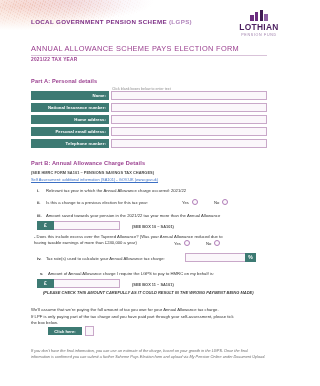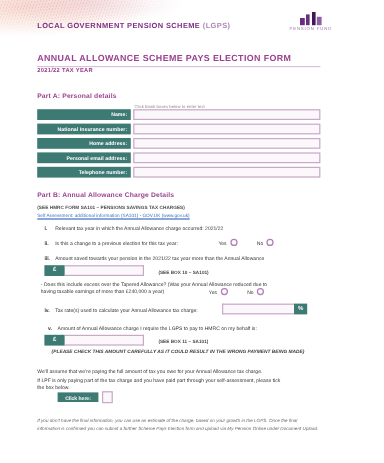--- a/index.html
+++ b/index.html
@@ -42,21 +42,21 @@
   .logo .bars i:nth-child(1){height:6px;}
   .logo .bars i:nth-child(2){height:9px;}
   .logo .bars i:nth-child(3){height:11px;background:#3f1a52;}
   .logo .bars i:nth-child(4){height:7.5px;background:#8d5fa3;}
   .logo .name{font-size:8.4px;font-weight:bold;letter-spacing:.3px;color:#4a1d5e;margin-top:1px;}
   .logo .sub{font-size:3.6px;letter-spacing:.7px;color:#9b7aa8;margin-top:.5px;}
 
   
   .title{
     position:absolute;left:31px;top:44px;
-    font-size:7.4px;font-weight:bold;letter-spacing:.32px;color:#9a3f8f;white-space:nowrap;
+    font-size:7.4px;font-weight:normal;letter-spacing:.32px;color:#9a3f8f;white-space:nowrap;
   }
   .rule{position:absolute;left:31px;top:54.5px;width:236px;height:.6px;background:#d9c3d9;}
   .taxyear{position:absolute;left:31px;top:57px;font-size:4.8px;font-weight:bold;letter-spacing:.25px;color:#9a3f8f;}
 
   
   .partA-head{position:absolute;left:31px;top:78px;font-size:5.6px;font-weight:bold;color:#9a3f8f;letter-spacing:.15px;}
   .hint{position:absolute;left:112px;top:87px;font-size:3.5px;color:#8a8a8a;letter-spacing:.05px;}
 
   .frow{position:absolute;left:31px;height:8.5px;width:236px;}
   .flabel{
@@ -137,20 +137,21 @@
     <span class="paren">(LGPS)</span>
   </div>
 
   <div class="logo">
     <div class="bars">
         <i></i>
         <i></i>
         <i></i>
         <i></i>
       </div>
+    <div class="name">LOTHIAN</div>
     <div class="sub">PENSION FUND</div>
   </div>
 
   <div class="title">ANNUAL ALLOWANCE SCHEME PAYS ELECTION FORM</div>
   <div class="rule"></div>
   <div class="taxyear">2021/22 TAX YEAR</div>
 
   <div class="partA-head">Part A: Personal details</div>
   <div class="hint">Click blank boxes below to enter text</div>
 

